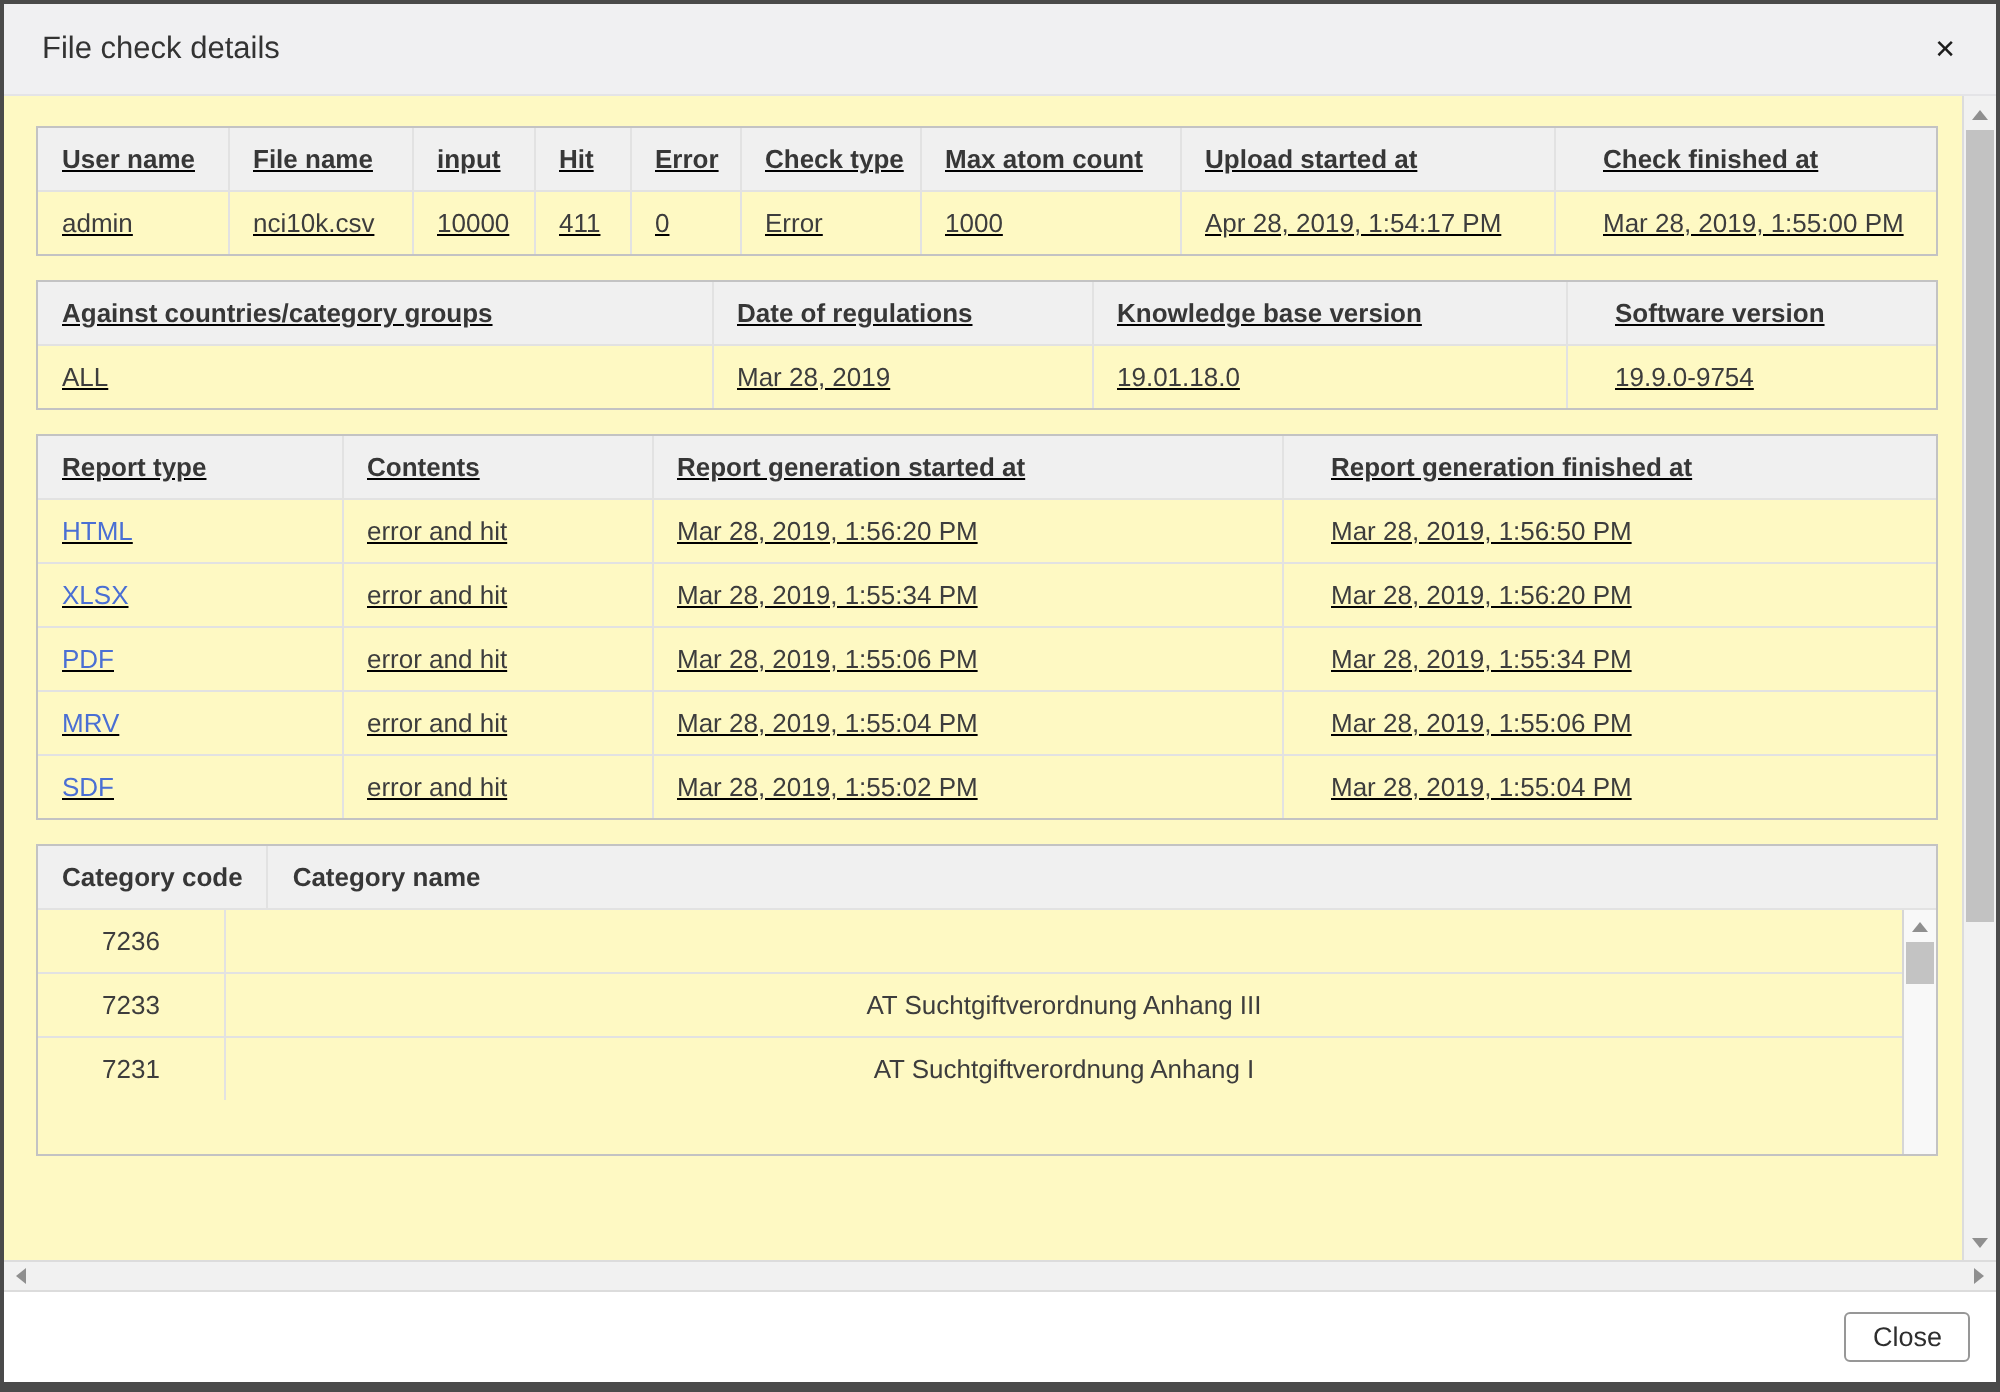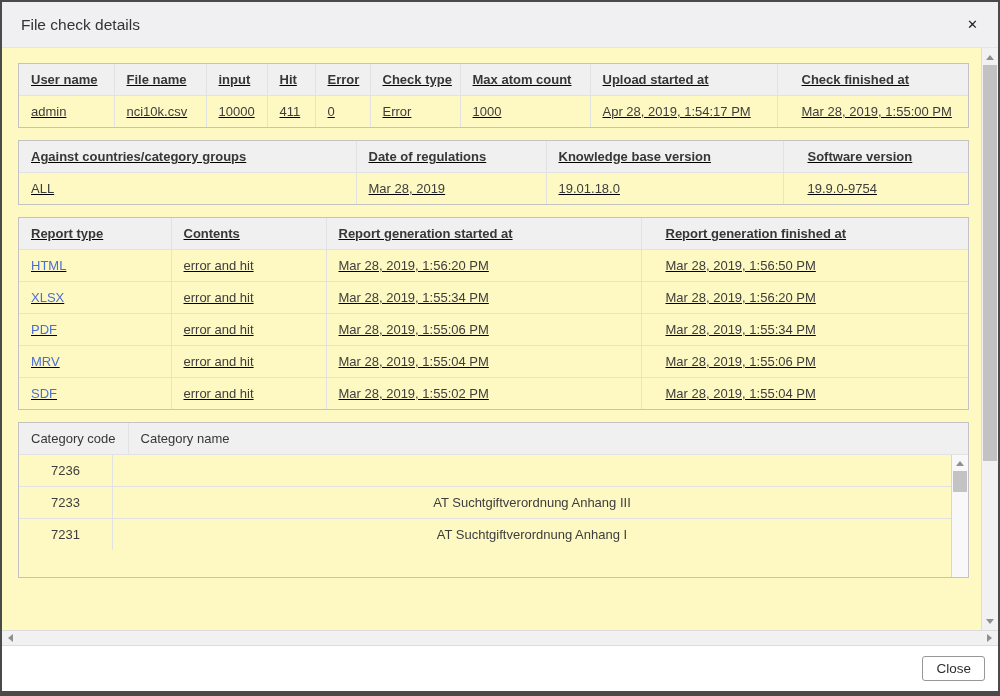--- a/index.html
+++ b/index.html
@@ -84,21 +84,21 @@
   th { background: #f0f0f0; font-weight: 600; color: #373737; }
   th:first-child, td:first-child { border-left: none; }
   th:last-child, td:last-child { border-right: none; padding-left: 24px; }
   thead th { border-top: none; }
   tbody tr:last-child td { border-bottom: none; }
   a.rlink { color: #4a6fd4; text-decoration: none; cursor: pointer; }
   
   .cat-wrap { border: 1px solid #c3c3c3; margin-bottom: 0; }
   .cat-header { display: flex; background: #f0f0f0; }
   .cat-header .hcell {
-    font-size: 13px; line-height: 15px; font-weight: 400; color: #373737;
+    font-size: 13px; line-height: 15px; font-weight: 700; color: #373737;
     padding: 8px 12px; white-space: nowrap;
   }
   .cat-header .hcell.code { flex: 0 0 94px; border-right: 1px solid #e2e2e2; }
   .cat-header .hcell.name { flex: 1 1 auto; }
   .cat-body { display: flex; height: 123px; overflow: hidden; border-top: 1px solid #e2e2e2; }
   .cat-rows { flex: 1 1 auto; border-right: 1px solid #d6d6d6; }
   .cat-row { display: flex; }
   .cat-row + .cat-row { border-top: 1px solid #e2e2e2; }
   .cat-row .cell {
     font-size: 13px; line-height: 15px; color: #3d3d3d;

